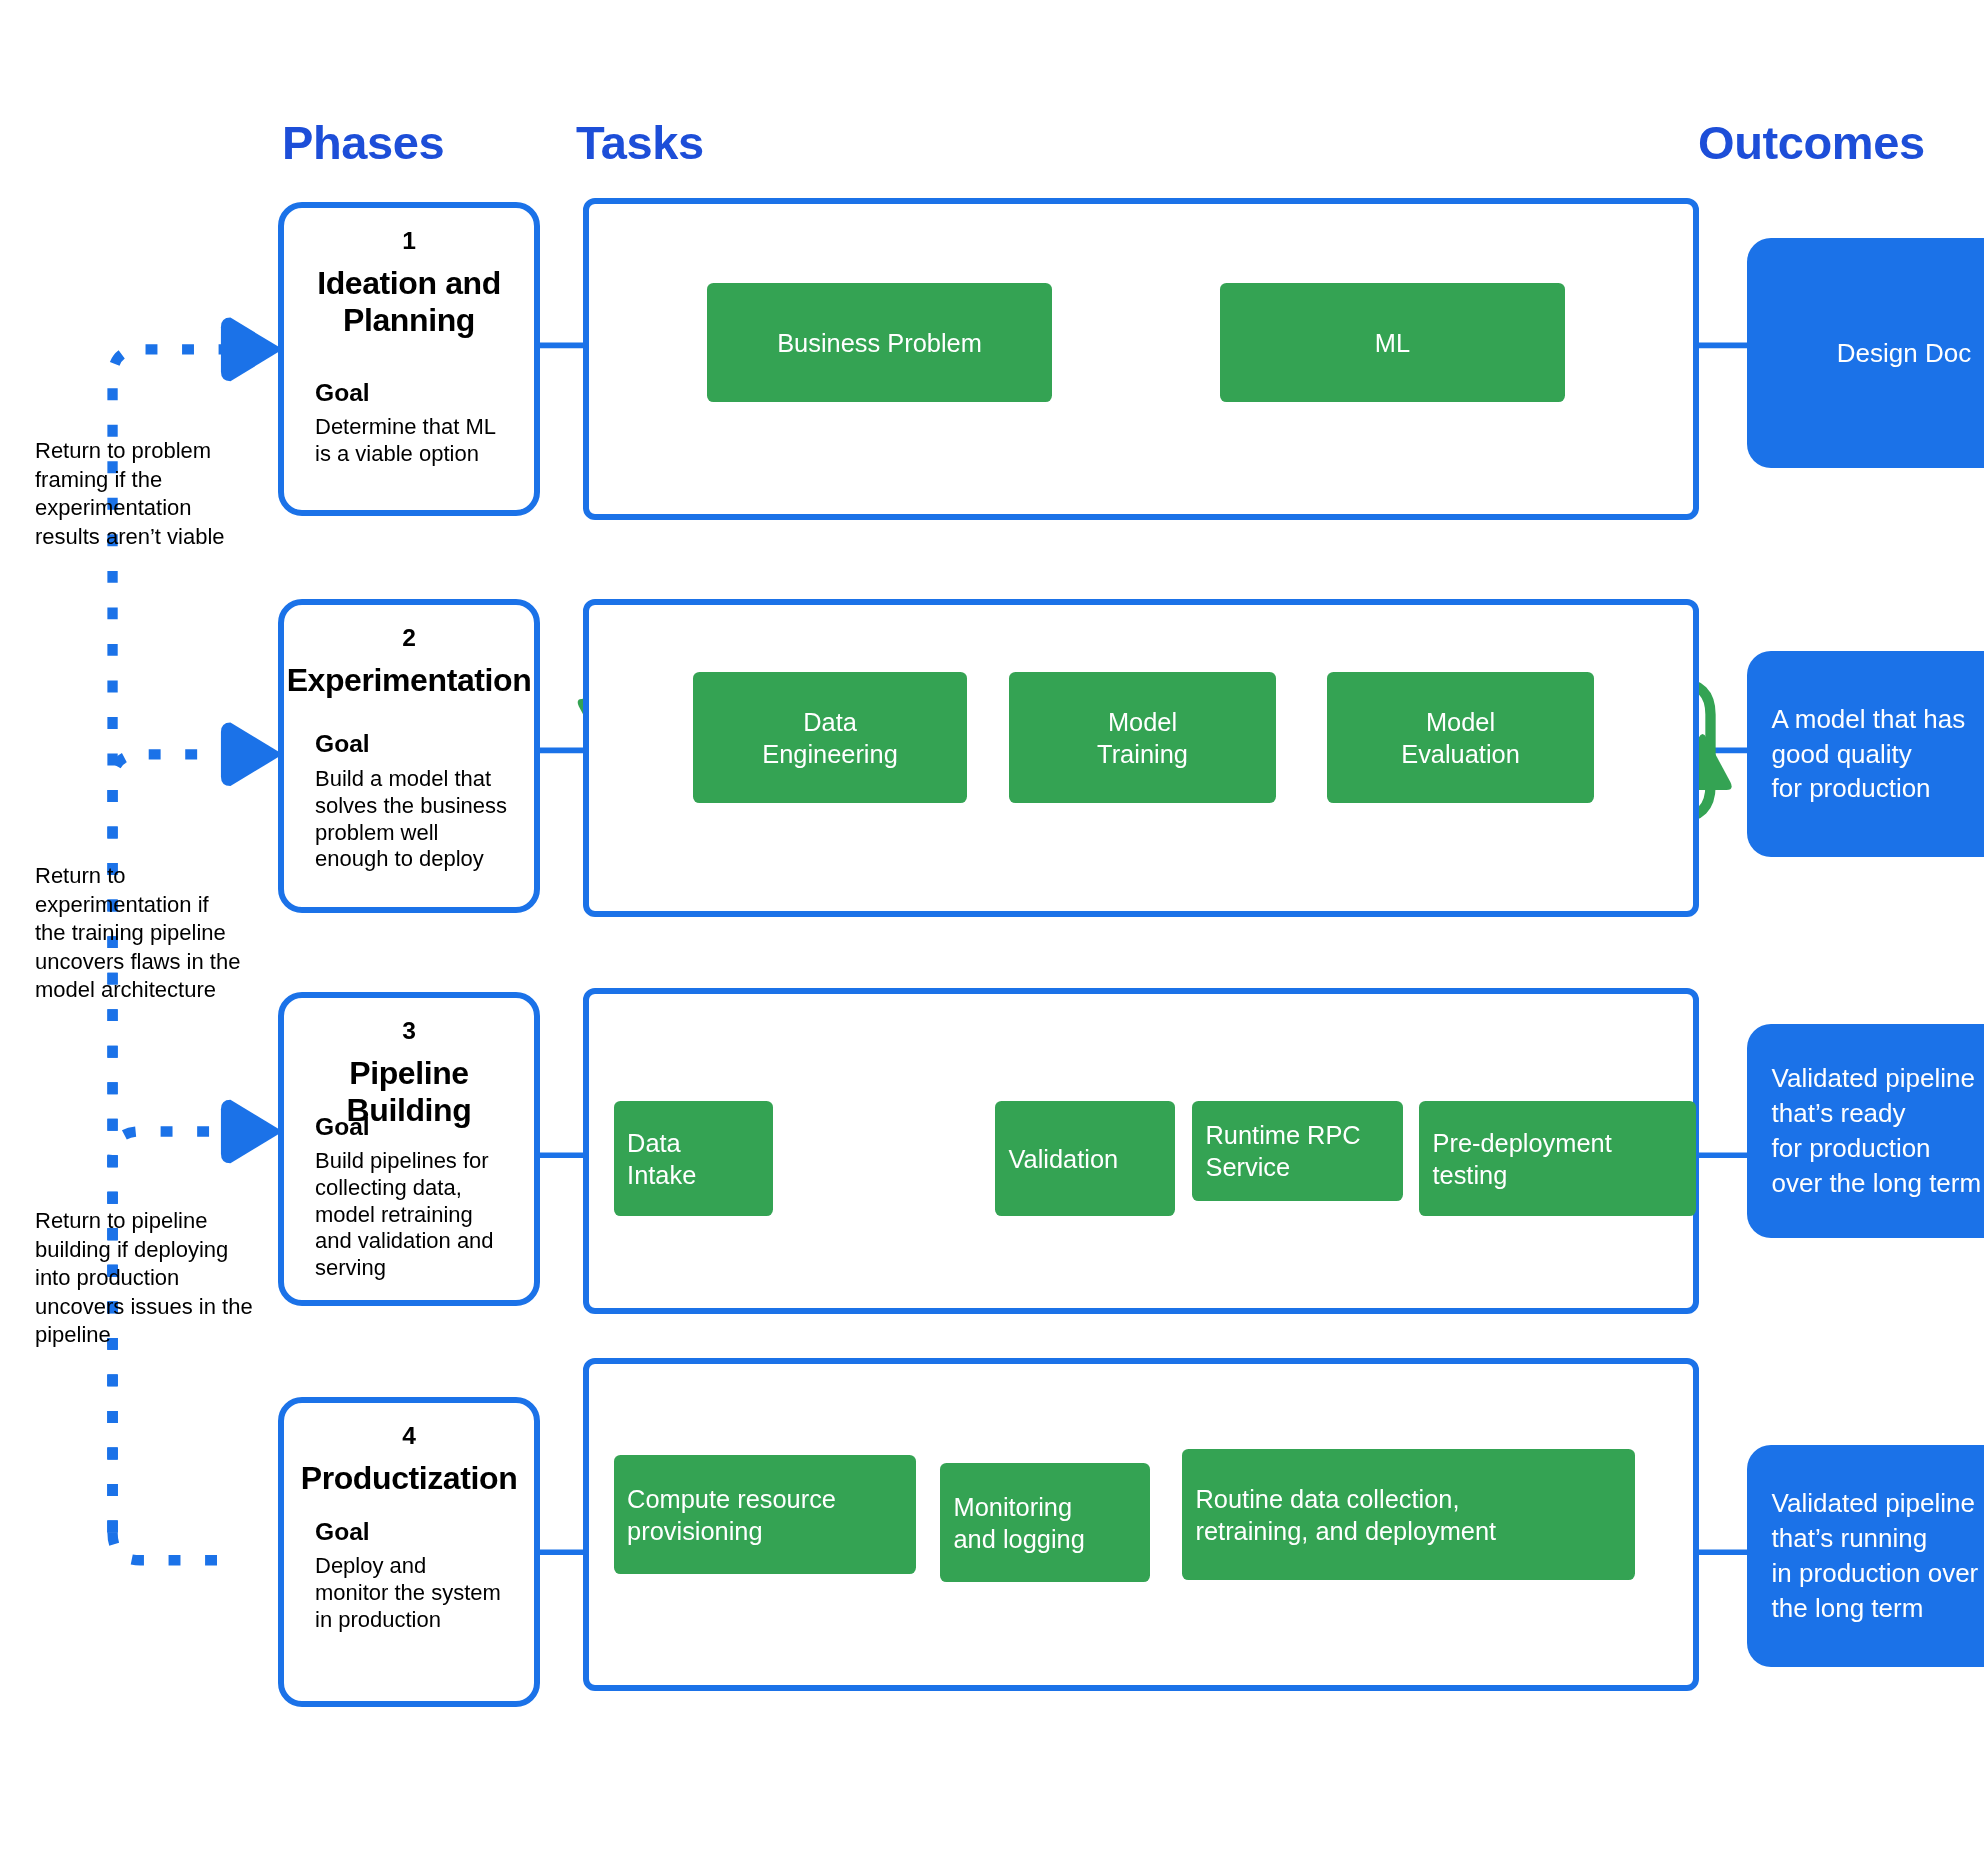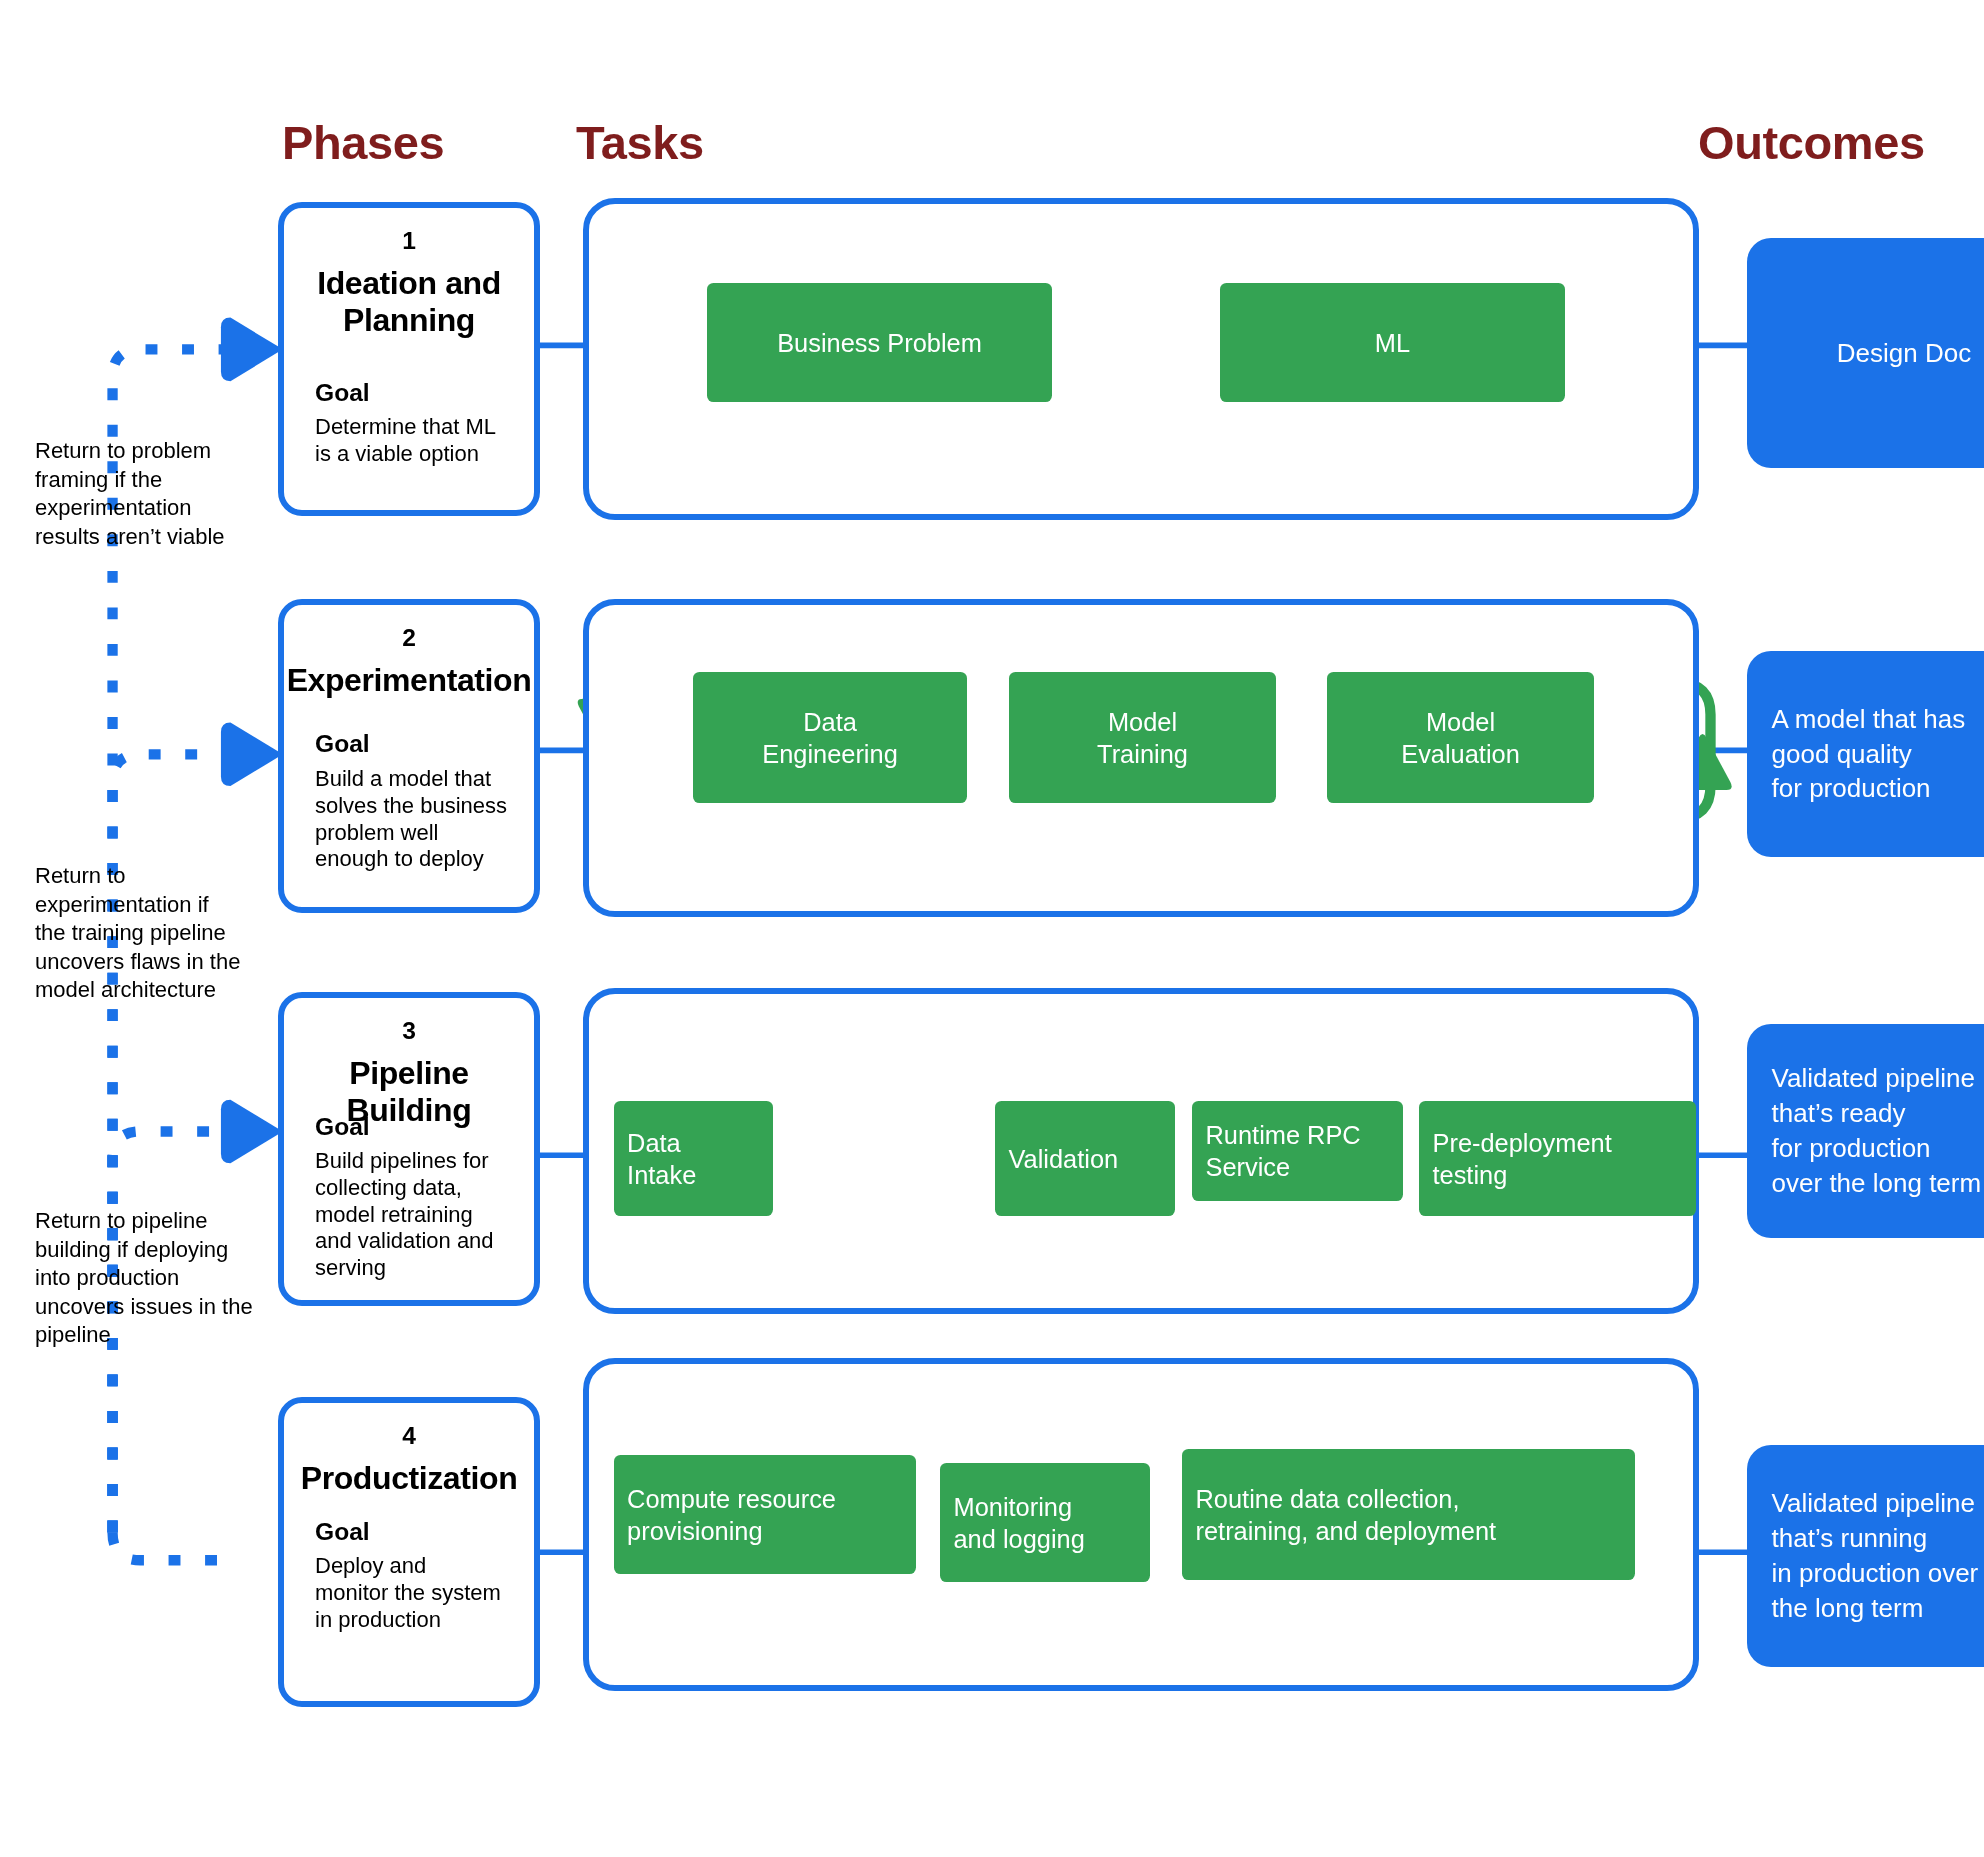--- a/index.html
+++ b/index.html
@@ -1,26 +1,26 @@
 <!DOCTYPE html>
 <html style="font-size:6.4px"><head>
 <meta charset="utf-8">
 <style>
   html,body{margin:0;padding:0;background:#ffffff;}
   body{width:2253px;height:1858px;position:relative;overflow:hidden;
        font-family:"Liberation Sans","DejaVu Sans",sans-serif;color:#1a1a1a;}
   #stage{position:absolute;left:0;top:0;width:2253px;height:1858px;}
   svg.layer{position:absolute;left:0;top:0;width:2253px;height:1858px;overflow:visible;}
-  .col-head{position:absolute;font-size:47px;font-weight:700;color:#7f1d1d;letter-spacing:-0.4px;white-space:nowrap;}
+  .col-head{position:absolute;font-size:47px;font-weight:700;color:#1d4ed8;letter-spacing:-0.4px;white-space:nowrap;}
   .phase-card{position:absolute;box-sizing:border-box;background:#fff;border:6.4px solid #1b72e8;border-radius:24px;}
   .pc-num{position:absolute;left:0;right:0;text-align:center;font-size:24.6px;font-weight:700;color:#000;}
   .pc-title{position:absolute;left:0;right:0;text-align:center;font-size:32px;font-weight:700;color:#000;line-height:1.16;letter-spacing:-0.4px;}
   .pc-goal-label{position:absolute;font-size:24.6px;font-weight:700;color:#000;}
   .pc-goal-text{position:absolute;font-size:22px;font-weight:400;color:#000;line-height:1.22;}
-  .task-card{position:absolute;box-sizing:border-box;background:#fff;border:6.4px solid #1b72e8;border-radius:32px;}
+  .task-card{position:absolute;box-sizing:border-box;background:#fff;border:6.4px solid #1b72e8;border-radius:12px;}
   .gbox{position:absolute;box-sizing:border-box;background:#34a353;border-radius:6.4px;display:flex;align-items:center;}
   .gbox span{color:#fff;font-size:25.4px;line-height:1.26;padding:0 13.5px;display:block;}
   .gbox.center{justify-content:center;}
   .gbox.center span{text-align:center;padding:0 8px;}
   .obox{position:absolute;box-sizing:border-box;background:#1b72e8;border-radius:24px;display:flex;align-items:center;}
   .obox span{color:#fff;font-size:26px;line-height:1.34;padding:0 24.6px;display:block;}
   .obox.center{justify-content:center;}
   .obox.center span{text-align:center;}
   .ret-note{position:absolute;font-size:22px;line-height:1.30;color:#000;font-weight:400;}
 </style>

